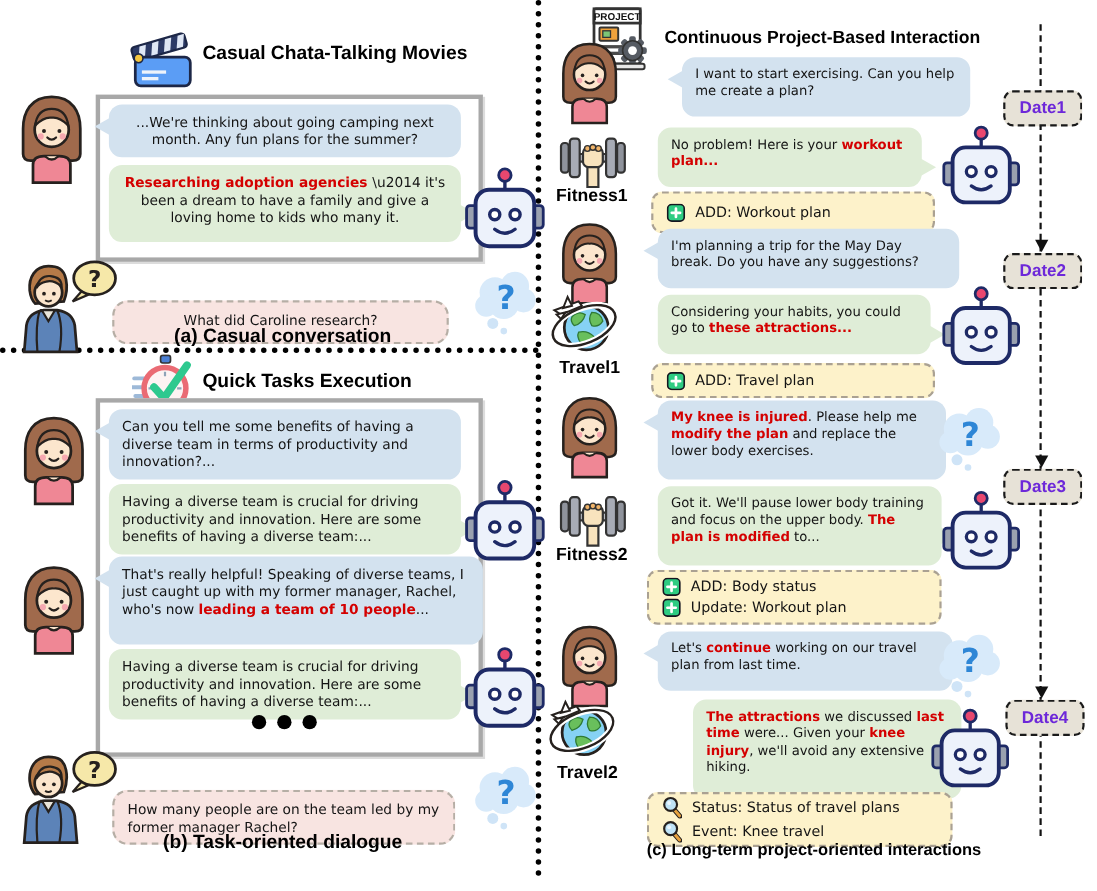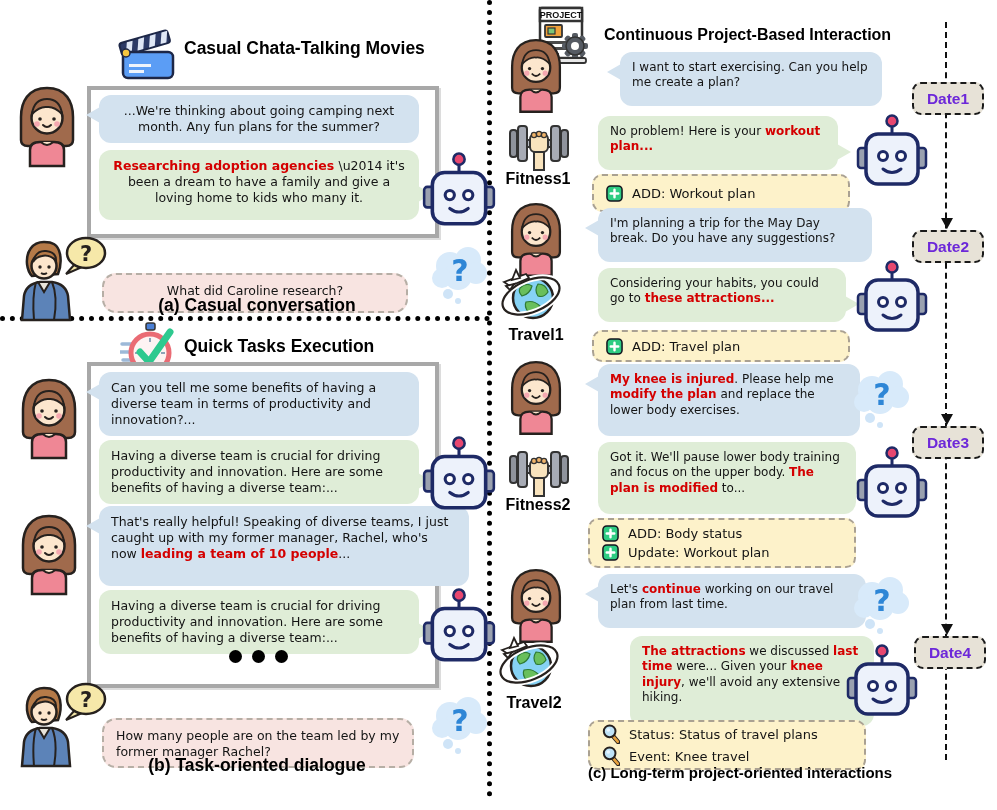--- a/index.html
+++ b/index.html
@@ -162,21 +162,21 @@
           </g>
           <path d="M20 30 L29 40 L50 10" fill="none" stroke="#2ec98f" stroke-width="7" stroke-linecap="round" stroke-linejoin="round"></path>
         </svg>
       </span>
     <h2 class="ptitle" style="left:184px;top:336px">Quick Tasks Execution</h2>
 
     <div class="graybox" style="left:87px;top:362px;width:344px;height:318px"></div>
 
     <div class="bubble blue tail-l" style="left:99px;top:372px;width:320px;min-height:62px"><span>Can you tell me some benefits of having a diverse team in terms of productivity and innovation?...</span></div>
     <div class="bubble green tail-r" style="left:99px;top:440px;width:320px;min-height:60px"><span>Having a diverse team is crucial for driving productivity and innovation. Here are some benefits of having a diverse team:...</span></div>
-    <div class="bubble blue tail-l" style="left:99px;top:506px;width:370px;min-height:80px"><span>That's really helpful! Speaking of diverse teams, I just caught up with my former manager, Rachel, who's now </span><span class="red">leading a team of 10 people</span><span>...</span></div>
+    <div class="bubble blue tail-l" style="left:99px;top:506px;width:340px;min-height:80px"><span>That's really helpful! Speaking of diverse teams, I just caught up with my former manager, Rachel, who's now </span><span class="red">leading a team of 10 people</span><span>...</span></div>
     <div class="bubble green tail-r" style="left:99px;top:590px;width:320px;min-height:60px"><span>Having a diverse team is crucial for driving productivity and innovation. Here are some benefits of having a diverse team:...</span></div>
 
     <span class="icon" style="left:12px;top:376px;width:74px;height:84px">
         <svg viewBox="0 0 74 84">
           <path d="M37 4 C18 4 11 18 11 33 L11 56 Q11 62 18 62 L56 62 Q63 62 63 56 L63 33 C63 18 56 4 37 4 Z" fill="#a06a4c" stroke="#26211e" stroke-width="2.5"></path>
           <circle cx="37" cy="34" r="15.5" fill="#fce6cd" stroke="#26211e" stroke-width="2.5"></circle>
           <path d="M22 30 Q24 15 37 15 Q50 15 52 30 Q44 22 37 23 Q30 22 22 30 Z" fill="#a06a4c" stroke="#26211e" stroke-width="2"></path>
           <circle cx="30" cy="35" r="1.8" fill="#26211e"></circle>
           <circle cx="44" cy="35" r="1.8" fill="#26211e"></circle>
           <circle cx="27" cy="40" r="2.8" fill="#f5a8b0"></circle>

